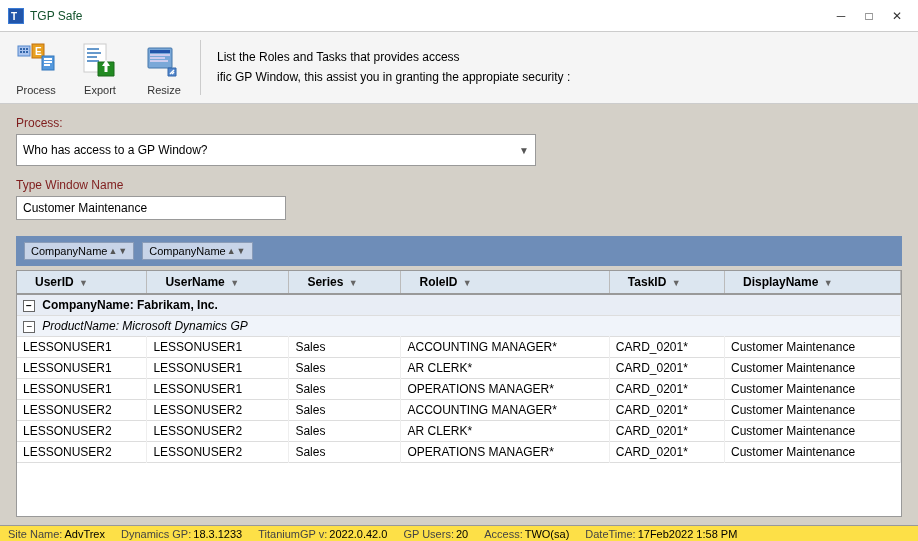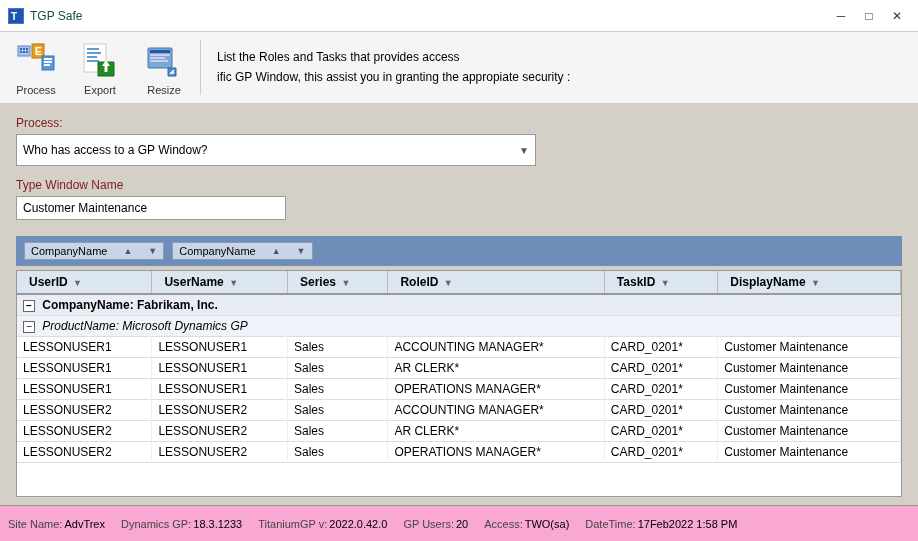--- a/index.html
+++ b/index.html
@@ -163,21 +163,21 @@
       flex-shrink: 0;
       margin-top: 8px;
     }
     .filter-tag {
       background: #c8d4e8;
       border: 1px solid #8a9cb8;
       padding: 2px 6px;
       font-size: 11px;
       display: flex;
       align-items: center;
-      gap: 16px;
+      gap: 1px;
       cursor: pointer;
     }
     .filter-tag-arrow {
       font-size: 9px;
       color: #555;
     }
 
     
     .table-area {
       flex: 1;
@@ -189,21 +189,21 @@
       width: 100%;
       border-collapse: collapse;
       font-size: 12px;
     }
     .data-table thead tr {
       background: #dce6f0;
       border-bottom: 2px solid #999;
     }
     .data-table thead th {
       text-align: left;
-      padding: 4px 12px;
+      padding: 4px 18px;
       border-right: 1px solid #bbb;
       font-weight: bold;
       white-space: nowrap;
       color: #000;
     }
     .col-sort-icon {
       display: inline-block;
       font-size: 9px;
       color: #666;
       margin-left: 2px;
@@ -241,29 +241,29 @@
       text-align: center;
       line-height: 10px;
       font-size: 10px;
       cursor: pointer;
       margin-right: 4px;
       background: #fff;
     }
 
     
     .status-bar {
-      background: #f9a8d4;
+      background: #fde047;
       border-top: 1px solid #999;
       padding: 3px 8px;
       display: flex;
       gap: 16px;
       font-size: 11px;
       color: #333;
       flex-shrink: 0;
-      height: 36px;
+      height: 16px;
       align-items: center;
     }
     .status-item {
       display: flex;
       gap: 2px;
     }
     .status-label { color: #444; }
     .status-value { color: #000; font-weight: 500; }
   </style>
 </head>

